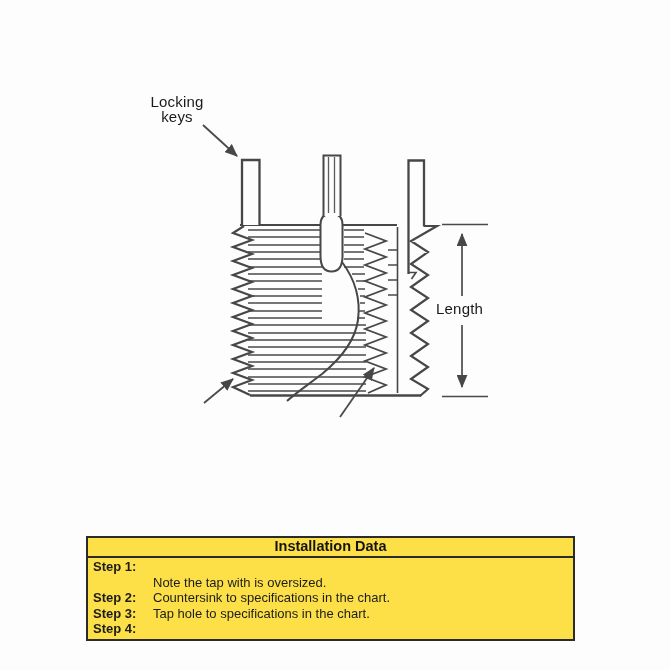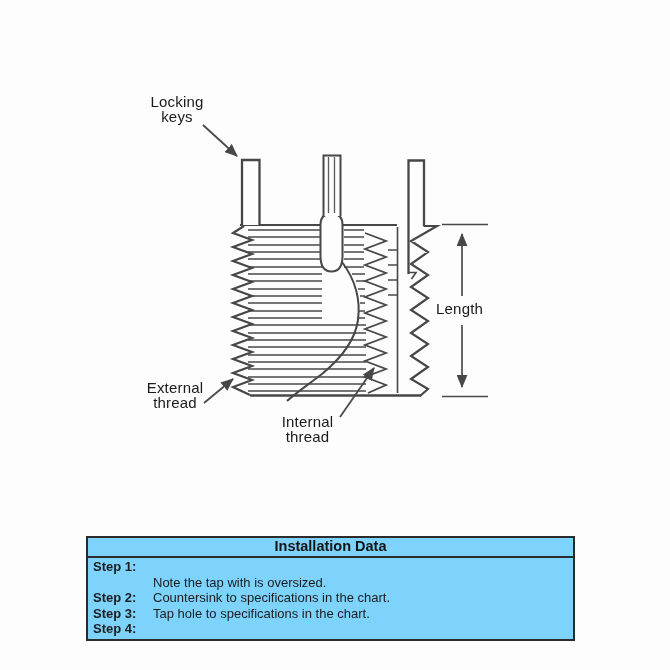--- a/index.html
+++ b/index.html
@@ -21,21 +21,21 @@
     color:#1a1a1a;
     letter-spacing:.2px;
   }
   #lbl-locking-keys{left:140px;top:94px;width:74px;}
   #lbl-length{left:436px;top:301px;width:70px;text-align:left;}
   #lbl-external{left:137px;top:380px;width:76px;}
   #lbl-internal{left:270px;top:414px;width:75px;}
 
   .itable{
     position:absolute;left:86px;top:536px;width:489px;
-    border:2px solid #2b2b2b;background:#7dd3fc;box-sizing:border-box;
+    border:2px solid #2b2b2b;background:#fde047;box-sizing:border-box;
   }
   .itable-title{
     font-weight:bold;font-size:14.5px;line-height:15px;
     text-align:center;padding:1px 0 2px 0;
     border-bottom:2px solid #2b2b2b;color:#141414;
   }
   .itable-body{padding:1px 0 2px 0;}
   .step-row{display:flex;font-size:13px;line-height:15.6px;color:#1c1c1c;}
   .step-label{flex:0 0 65px;padding-left:5px;font-weight:bold;box-sizing:border-box;white-space:nowrap;}
   .step-text{white-space:nowrap;}
@@ -110,22 +110,20 @@
 
     <g stroke="#4a4a4a" fill="none">
       <path d="M203,125 L237,156" stroke-width="1.8" marker-end="url(#arw)"></path>
       <path d="M204,403 L233,379" stroke-width="1.8" marker-end="url(#arw)"></path>
       <path d="M340,417 L374,368" stroke-width="1.8" marker-end="url(#arw)"></path>
     </g>
   </svg>
 
   <div class="diag-label" id="lbl-locking-keys">Locking keys</div>
   <div class="diag-label" id="lbl-length">Length</div>
-  <div class="diag-label" id="lbl-external">External thread</div>
-  <div class="diag-label" id="lbl-internal">Internal thread</div>
 
   <div class="itable">
     <div class="itable-title">Installation Data</div>
     <div class="itable-body">
 
       <div class="step-row">
         <span class="step-label">Step 1:</span>
       </div>
       <div class="step-row">
         <span class="step-label"></span>

